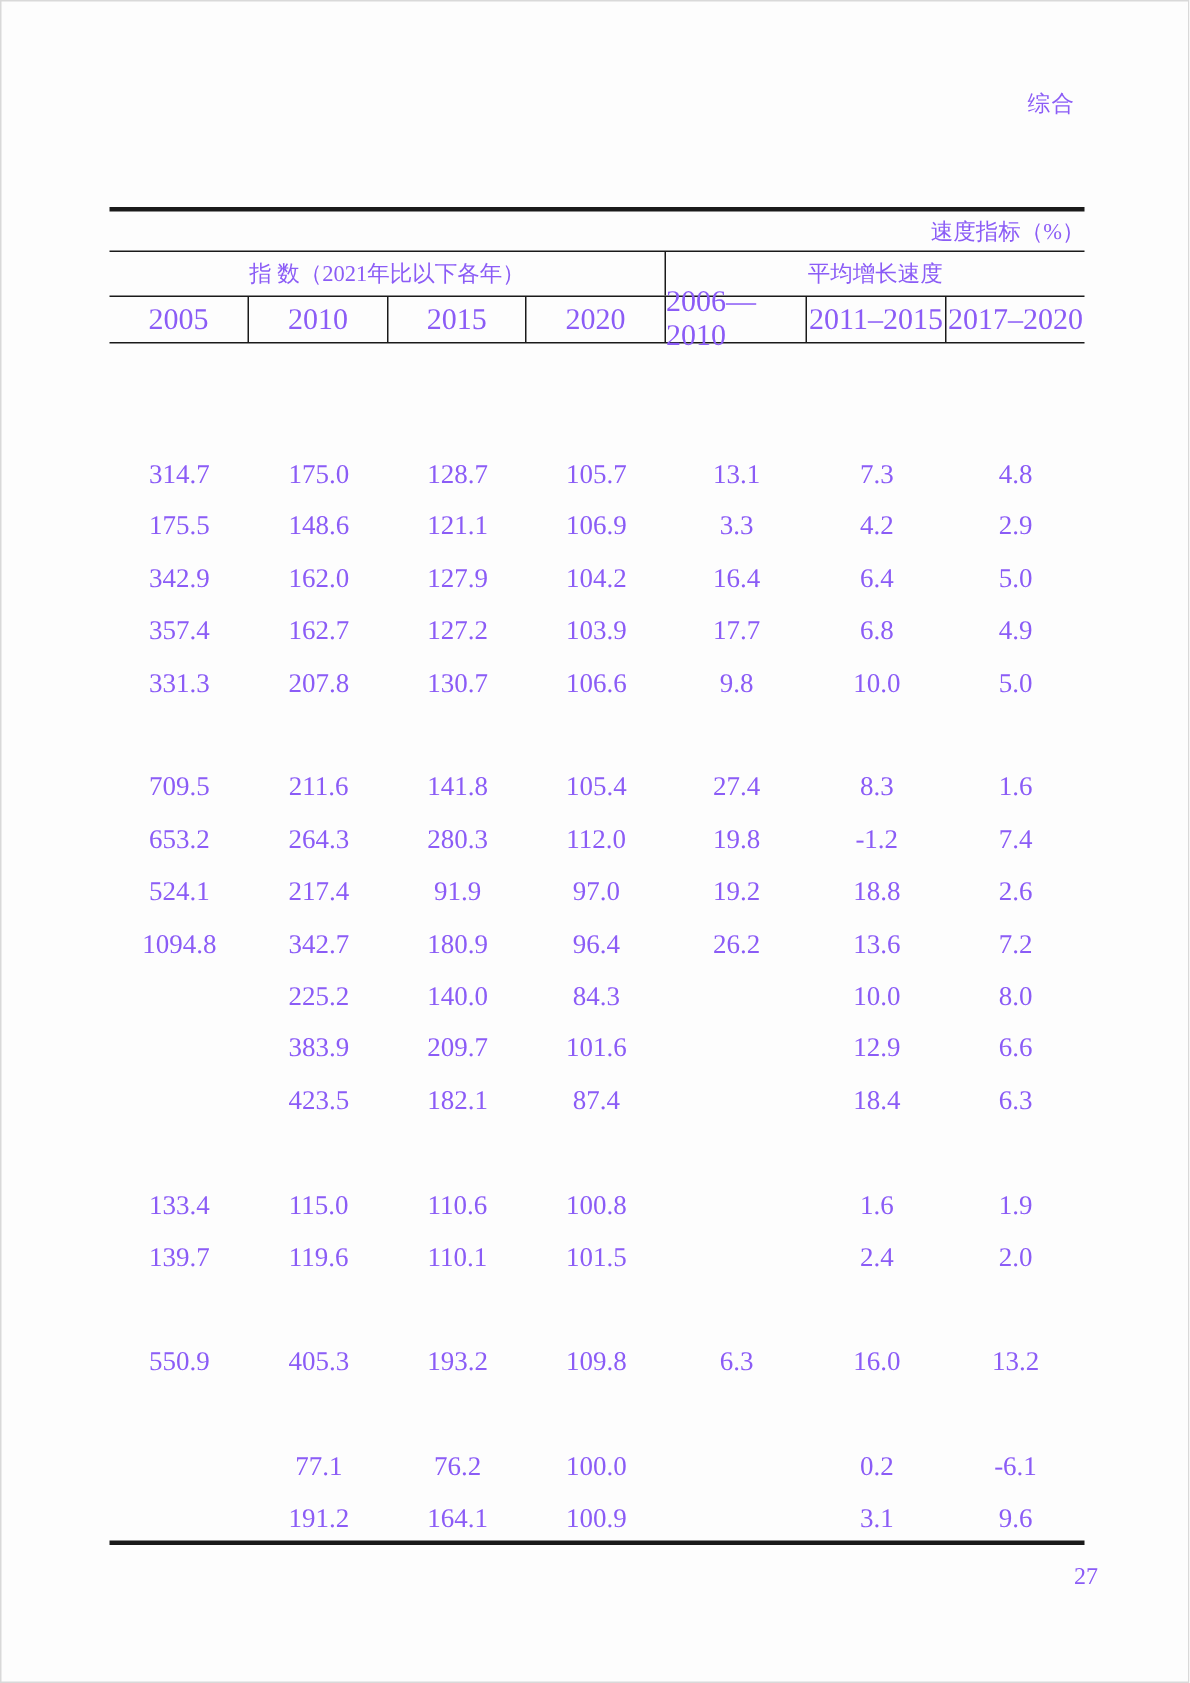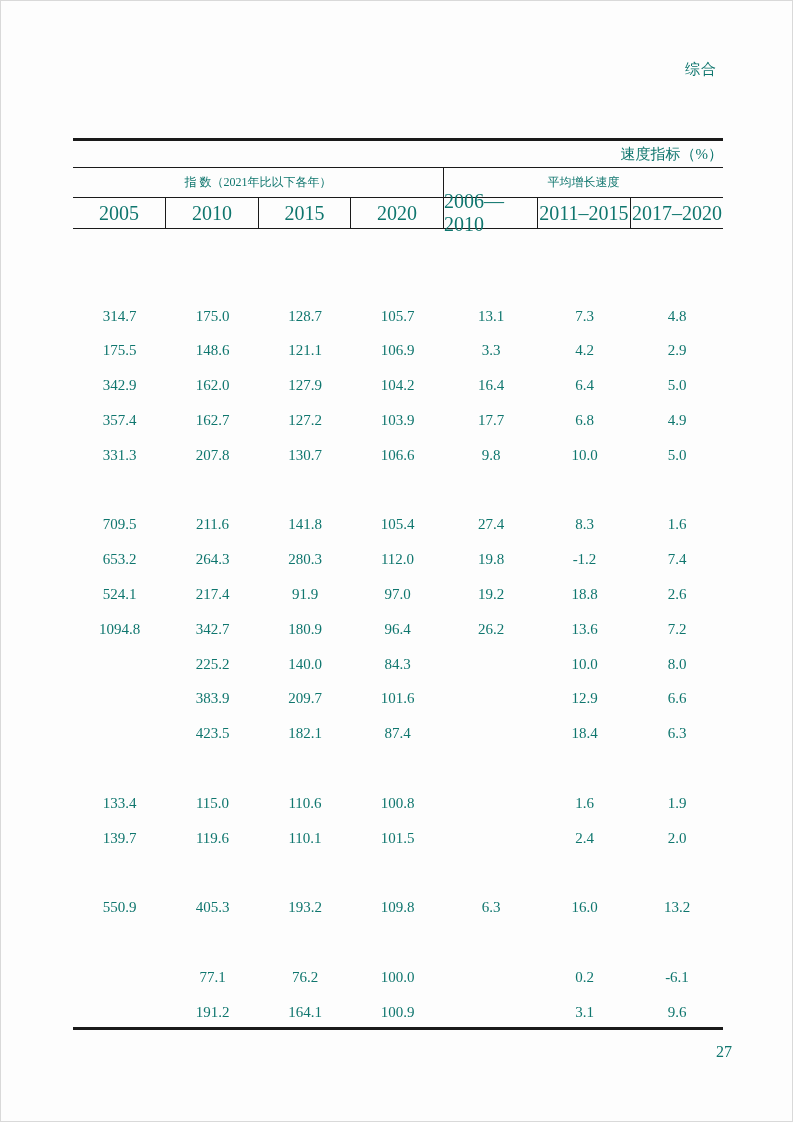--- a/index.html
+++ b/index.html
@@ -4,21 +4,21 @@
 <style>
   * { margin: 0; padding: 0; box-sizing: border-box; }
   html, body { background: #ffffff; }
   .page {
     position: relative;
     width: 793px;
     height: 1122px;
     background: #fdfdfd;
     border: 1px solid #d9d9d9;
     font-family: "Liberation Serif", "DejaVu Serif", serif;
-    color: #0f766e;
+    color: #8b5cf6;
     overflow: hidden;
   }
   .corner-label {
     position: absolute;
     top: 59px;
     right: 75px;
     font-size: 15px;
     letter-spacing: 1px;
   }
   .stat-table {
@@ -32,21 +32,21 @@
     height: 27px;
     display: flex;
     align-items: center;
     justify-content: flex-end;
     font-size: 15px;
     border-bottom: 1.5px solid #1a1a1a;
   }
   .group-row {
     height: 30px;
     display: flex;
-    font-size: 12px;
+    font-size: 15px;
     border-bottom: 1.5px solid #1a1a1a;
   }
   .group-cell-index {
     width: 371px;
     display: flex;
     align-items: center;
     justify-content: center;
     border-right: 1.5px solid #1a1a1a;
   }
   .group-cell-growth {
@@ -76,21 +76,21 @@
   .c6 { width: 93px; }
   .c7 { width: 92px; }
   .t-body {
     height: 801px;
     border-bottom: 3px solid #1a1a1a;
     overflow: hidden;
   }
   .data-row {
     height: calc(801px / 23);
     display: flex;
-    font-size: 15px;
+    font-size: 18px;
   }
   .data-cell {
     display: flex;
     align-items: center;
     justify-content: center;
     white-space: nowrap;
   }
   .page-number {
     position: absolute;
     top: 1042px;

